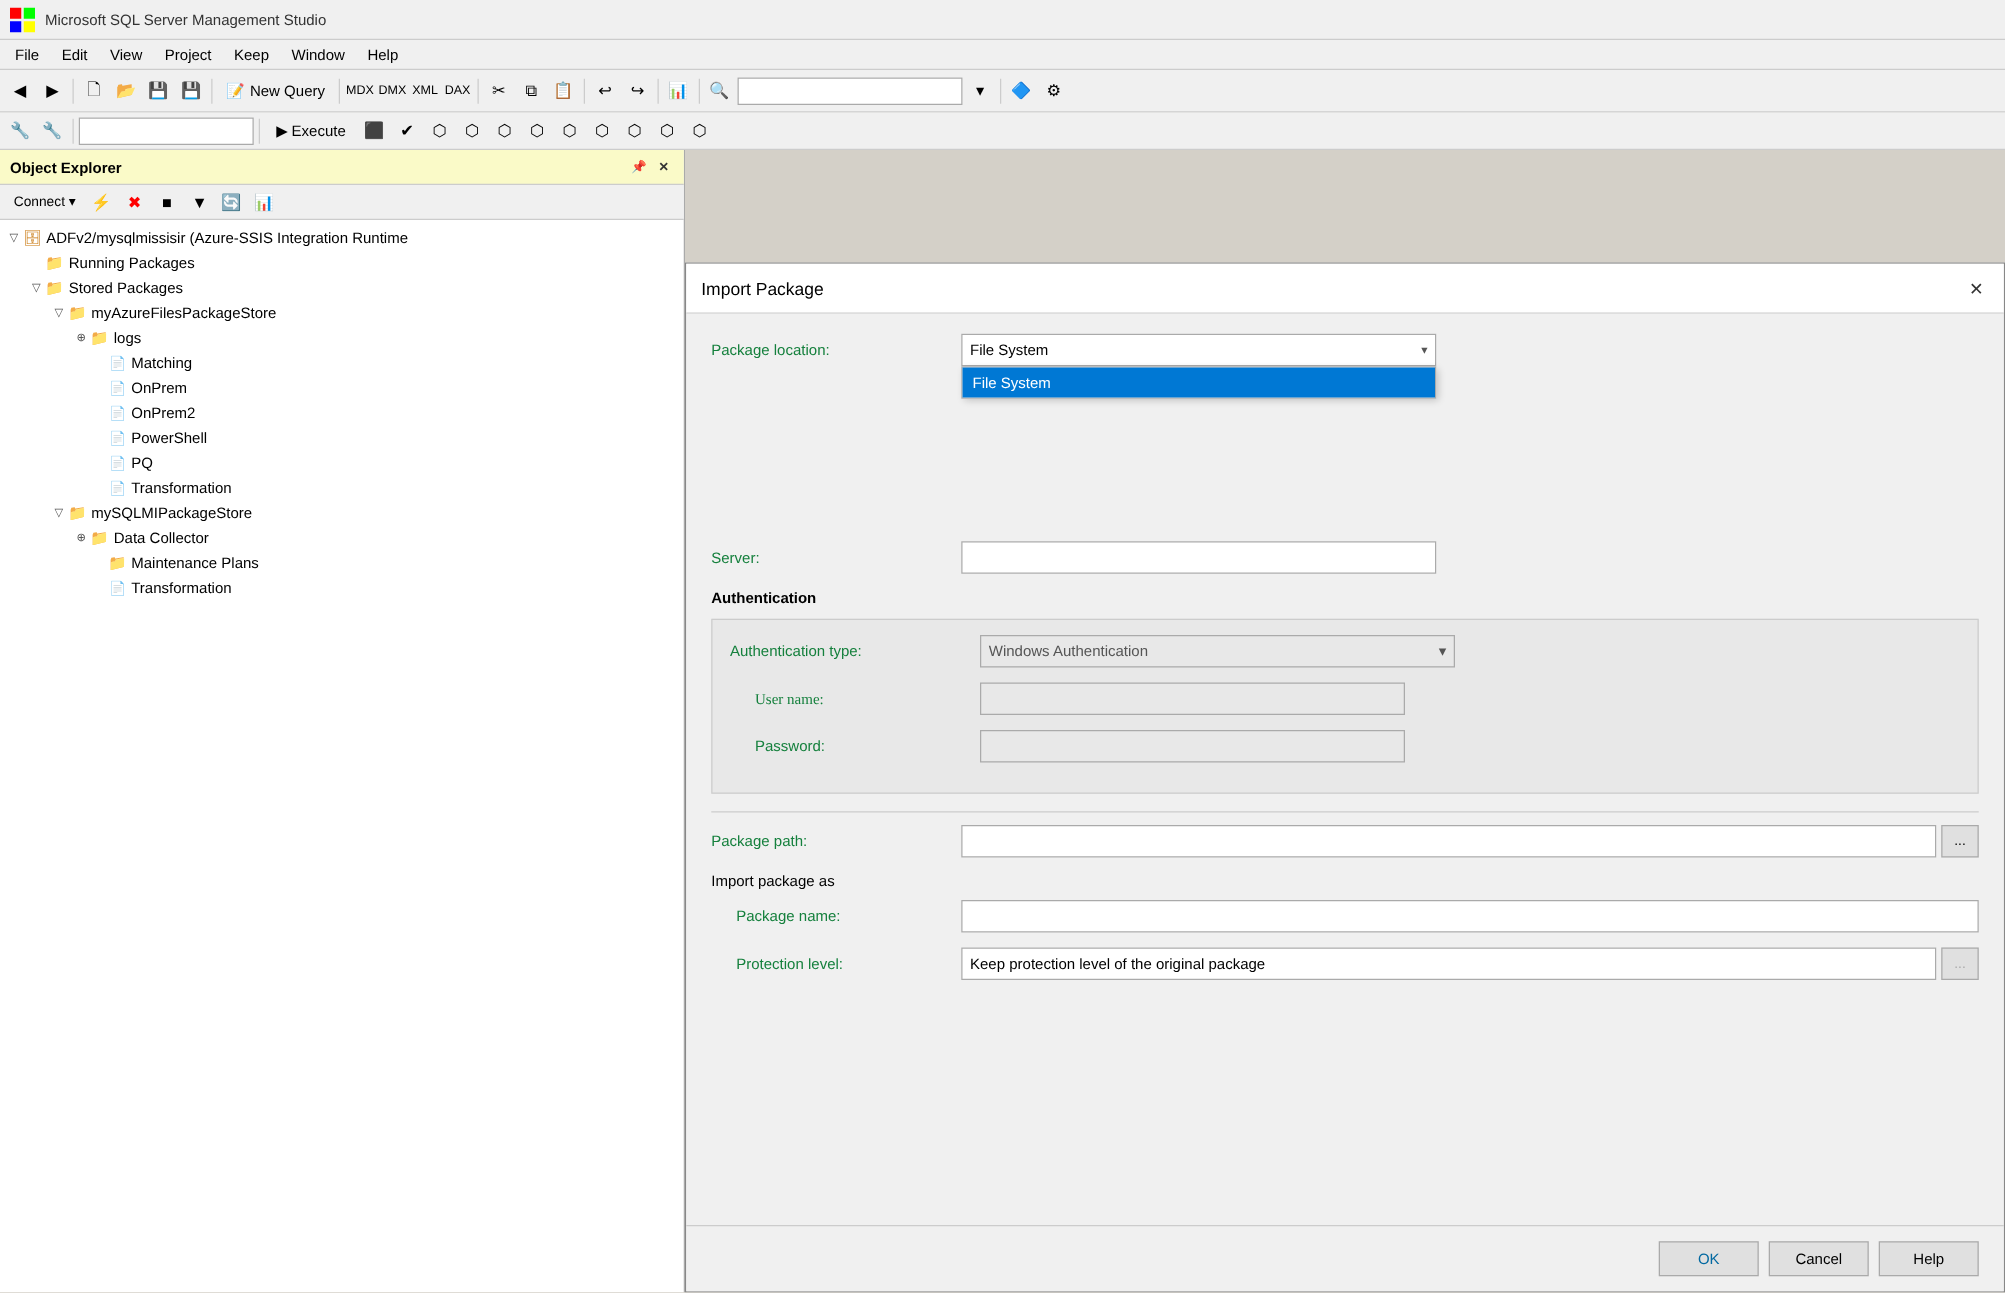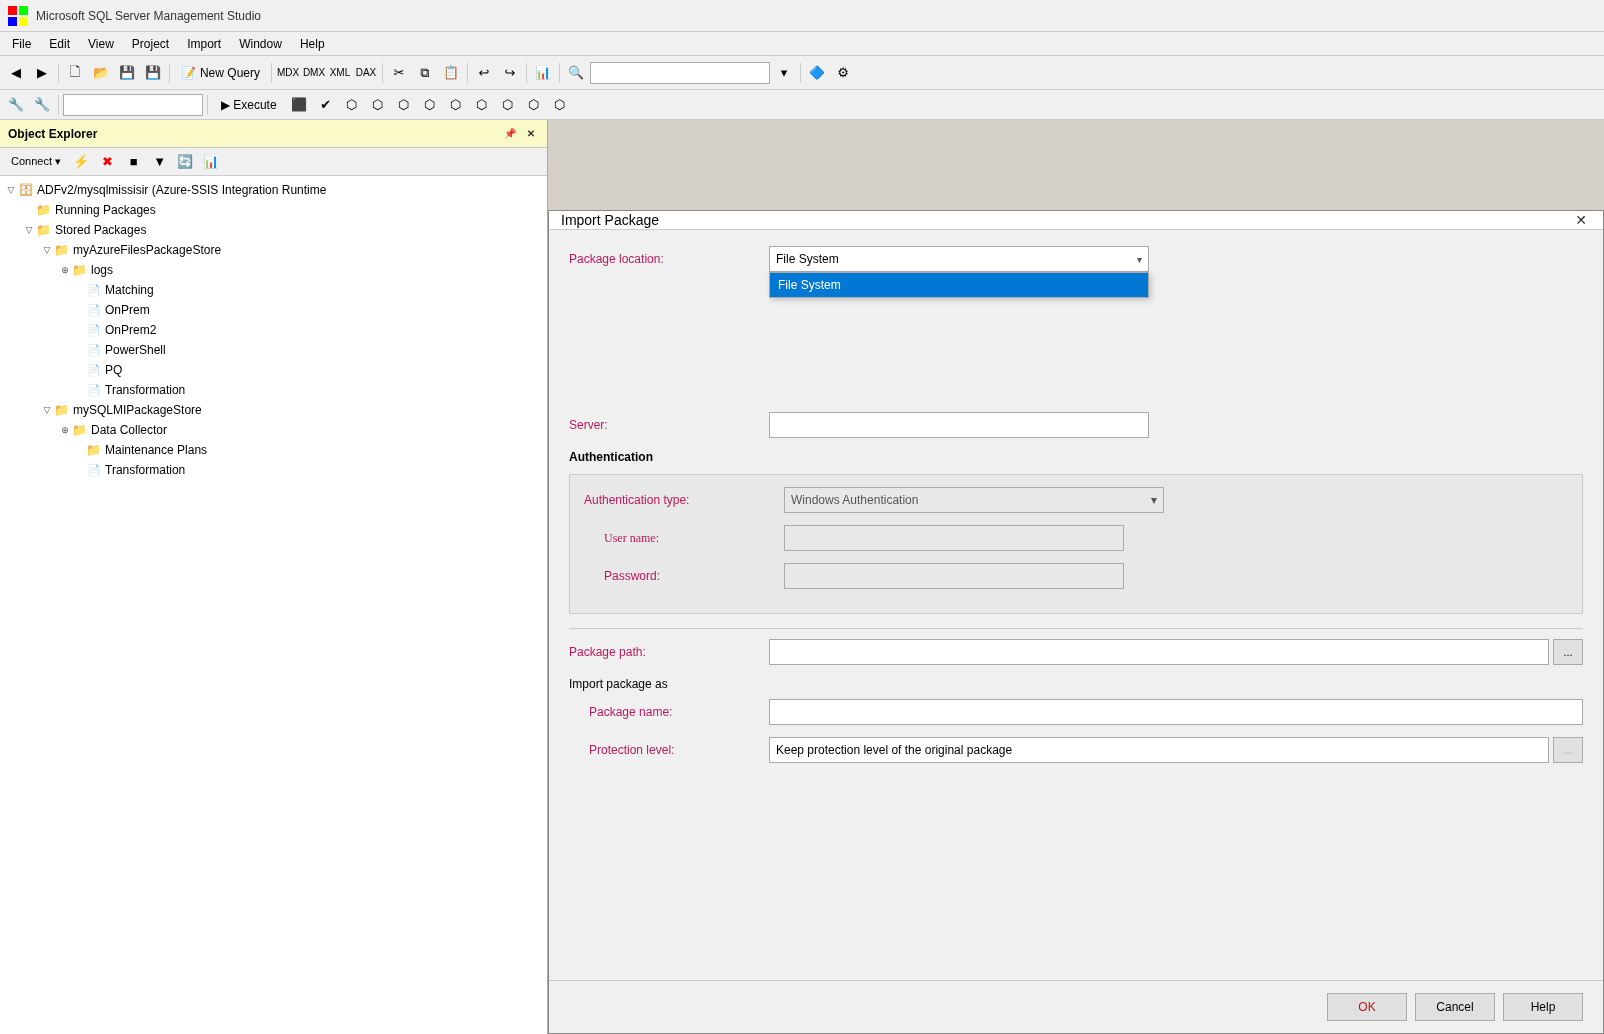--- a/index.html
+++ b/index.html
@@ -220,21 +220,21 @@
       flex-direction: column;
       z-index: 100;
     }
     .dialog-titlebar {
       background: #fff;
       padding: 8px 12px;
       display: flex;
       align-items: center;
       justify-content: space-between;
       border-bottom: 1px solid #ccc;
-      height: 19px;
+      height: 40px;
     }
     .dialog-title {
       font-size: 14px;
       font-weight: normal;
       color: #000;
     }
     .dialog-close {
       width: 20px;
       height: 20px;
       display: flex;
@@ -251,21 +251,21 @@
       background: #f0f0f0;
     }
     .dialog-row {
       display: flex;
       align-items: center;
       margin-bottom: 12px;
     }
     .dialog-label {
       width: 200px;
       font-size: 12px;
-      color: #be185d;
+      color: #15803d;
       flex-shrink: 0;
     }
     .dialog-control {
       flex: 1;
     }
     .dialog-section-header {
       font-size: 12px;
       font-weight: bold;
       color: #000;
       margin-bottom: 10px;
@@ -417,21 +417,21 @@
       height: 28px;
       background: #e0e0e0;
       border: 1px solid #aaa;
       display: flex;
       align-items: center;
       justify-content: center;
       cursor: pointer;
       font-size: 12px;
     }
     .dialog-footer-btn.disabled {
-      color: #b91c1c;
+      color: #0369a1;
       cursor: default;
       text-align: right;
     }
 
     
     .h-divider {
       height: 1px;
       background: #ccc;
       margin: 10px 0;
     }
@@ -456,21 +456,21 @@
     </svg>
   </div>
   <span class="title-bar-text">Microsoft SQL Server Management Studio</span>
 </div>
 
 <div class="menu-bar">
   <div class="menu-item">File</div>
   <div class="menu-item">Edit</div>
   <div class="menu-item">View</div>
   <div class="menu-item">Project</div>
-  <div class="menu-item">Import</div>
+  <div class="menu-item">Keep</div>
   <div class="menu-item">Window</div>
   <div class="menu-item">Help</div>
 </div>
 
 <div class="toolbar1">
   <div class="toolbar-btn">◀</div>
   <div class="toolbar-btn">▶</div>
   <div class="toolbar-separator"></div>
   <div class="toolbar-btn">🗋</div>
   <div class="toolbar-btn">📂</div>

